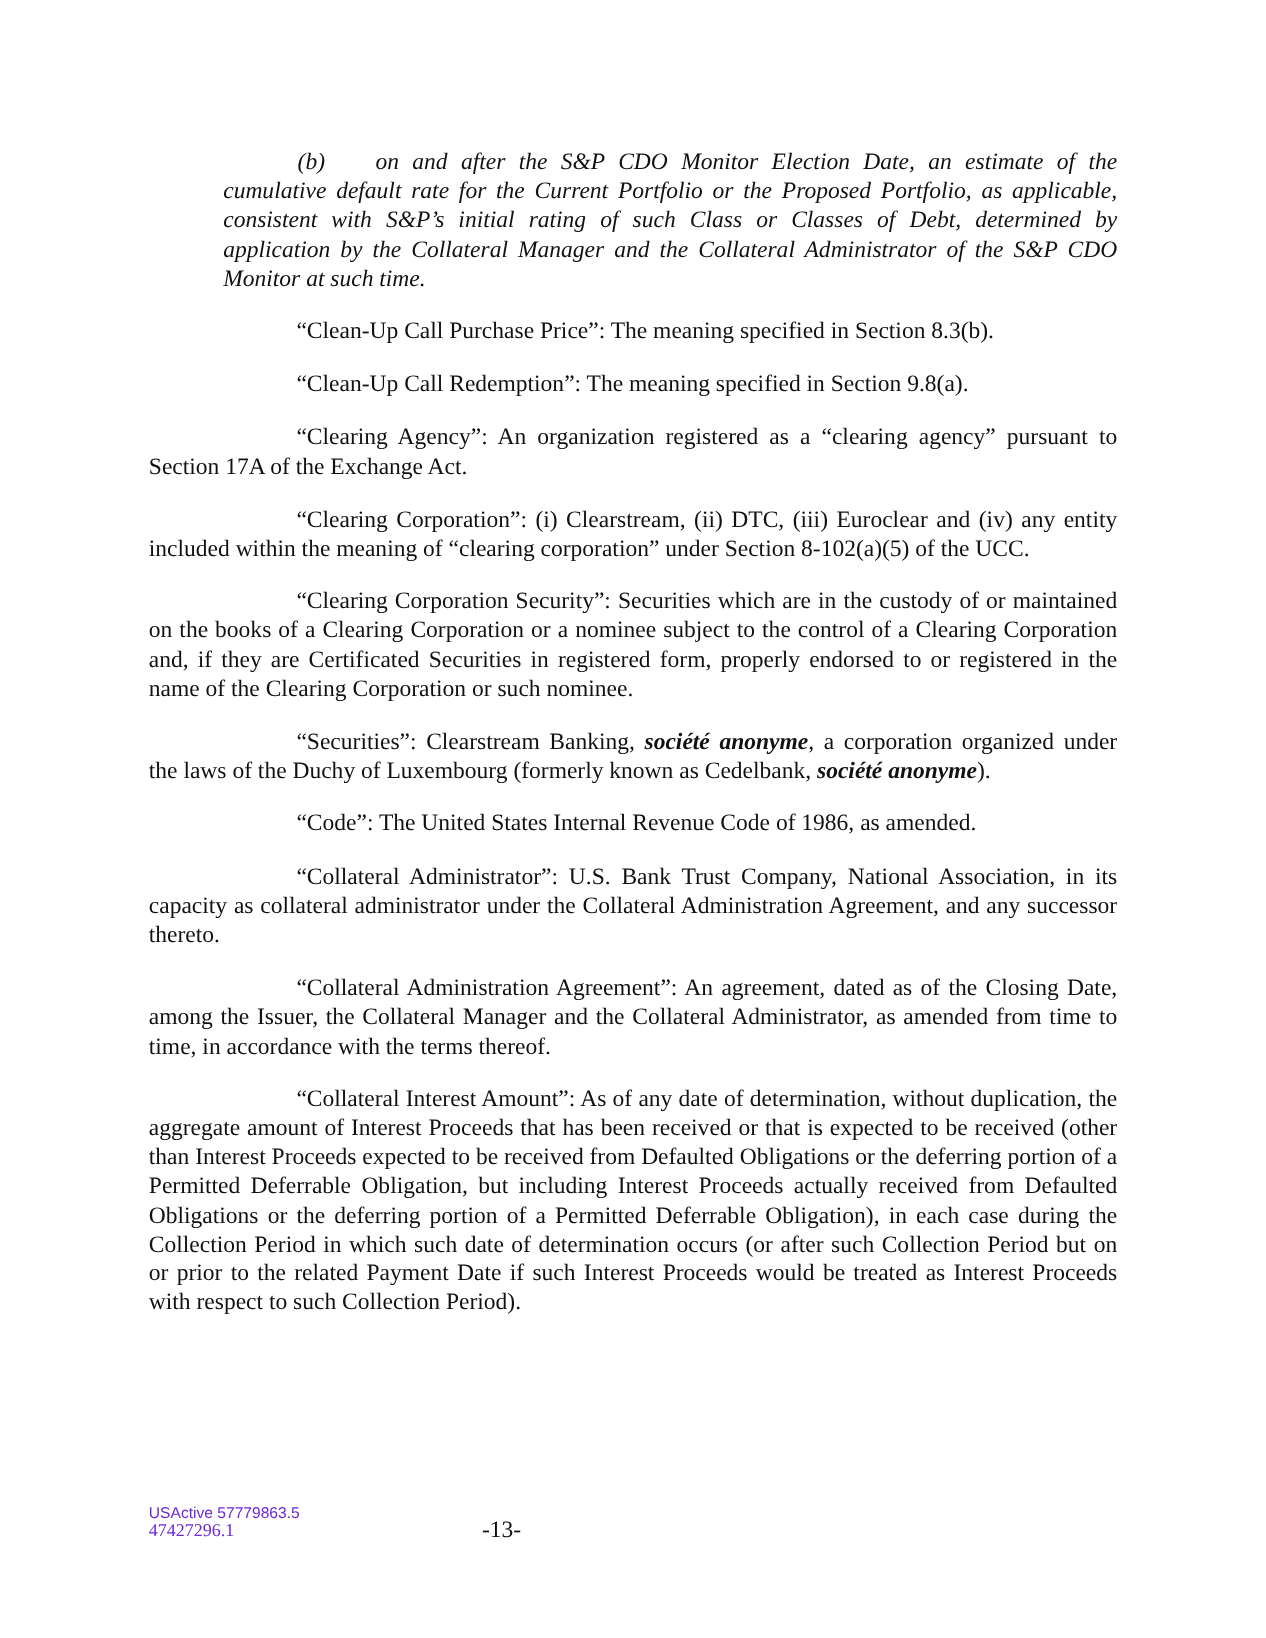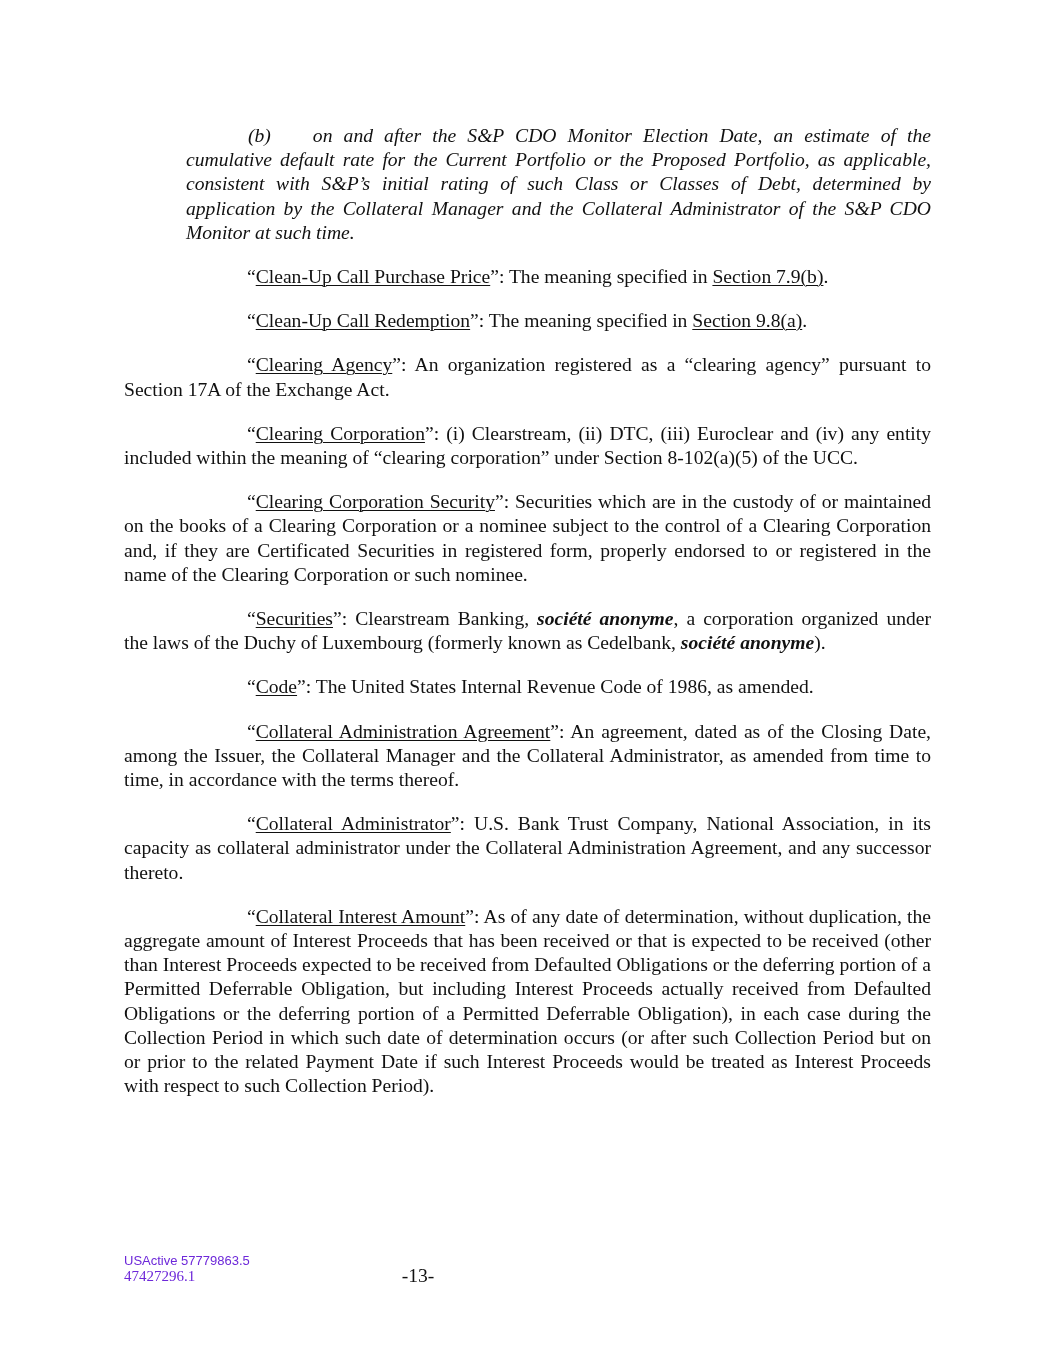--- a/index.html
+++ b/index.html
@@ -30,21 +30,21 @@
     }
     .para-b {
       margin-left: 62px;
       text-indent: 62px;
       font-style: italic;
     }
     .def {
       text-indent: 123px;
       margin-top: 20px;
     }
-    .u { text-decoration: underline; text-underline-offset: 2px; text-decoration-thickness: 1px; }
+    .u { text-underline-offset: 2px; text-decoration-thickness: 1px; }
     .i { font-style: italic; font-weight: bold; }
     .tab { display: inline-block; width: 42px; }
     .footer-left {
       position: absolute;
       left: 124px;
       top: 1252px;
       font-family: "Liberation Sans", "DejaVu Sans", sans-serif;
       font-size: 13px;
       line-height: 17px;
       color: #6d28d9;
@@ -64,39 +64,39 @@
       line-height: 24px;
     }
   </style>
 </head>
 <body>
 
 <div class="page-body">
 
   <p class="para-b"><span>(b)</span><span class="tab"></span><span>on and after the S&amp;P CDO Monitor Election Date, an estimate of the cumulative default rate for the Current Portfolio or the Proposed Portfolio, as applicable, consistent with S&amp;P’s initial rating of such Class or Classes of Debt, determined by application by the Collateral Manager and the Collateral Administrator of the S&amp;P CDO Monitor at such time.</span></p>
 
-  <p class="def"><span>“</span><span class="u">Clean-Up Call Purchase Price</span><span>”:  </span><span>The meaning specified in </span><span class="u">Section 7.9(b)</span><span>.</span></p>
+  <p class="def"><span>“</span><span class="u">Clean-Up Call Purchase Price</span><span>”:  </span><span>The meaning specified in </span><span class="u">Section 8.3(b)</span><span>.</span></p>
 
   <p class="def"><span>“</span><span class="u">Clean-Up Call Redemption</span><span>”:  </span><span>The meaning specified in </span><span class="u">Section 9.8(a)</span><span>.</span></p>
 
   <p class="def"><span>“</span><span class="u">Clearing Agency</span><span>”:  </span><span>An organization registered as a “clearing agency” pursuant to Section 17A of the Exchange Act.</span></p>
 
   <p class="def"><span>“</span><span class="u">Clearing Corporation</span><span>”:  </span><span>(i) Clearstream, (ii) DTC, (iii) Euroclear and (iv) any entity included within the meaning of “clearing corporation” under Section 8-102(a)(5) of the UCC.</span></p>
 
   <p class="def"><span>“</span><span class="u">Clearing Corporation Security</span><span>”:  </span><span>Securities which are in the custody of or maintained on the books of a Clearing Corporation or a nominee subject to the control of a Clearing Corporation and, if they are Certificated Securities in registered form, properly endorsed to or registered in the name of the Clearing Corporation or such nominee.</span></p>
 
   <p class="def"><span>“</span><span class="u">Securities</span><span>”:  </span><span>Clearstream Banking, </span><span class="i">société anonyme</span><span>, a corporation organized under the laws of the Duchy of Luxembourg (formerly known as Cedelbank, </span><span class="i">société anonyme</span><span>).</span></p>
 
 
 
   <p class="def"><span>“</span><span class="u">Code</span><span>”:  </span><span>The United States Internal Revenue Code of 1986, as amended.</span></p>
 
+  <p class="def"><span>“</span><span class="u">Collateral Administrator</span><span>”:  </span><span>U.S. Bank Trust Company, National Association, in its capacity as collateral administrator under the Collateral Administration Agreement, and any successor thereto.</span></p>
+
   <p class="def"><span>“</span><span class="u">Collateral Administration Agreement</span><span>”:  </span><span>An agreement, dated as of the Closing Date, among the Issuer, the Collateral Manager and the Collateral Administrator, as amended from time to time, in accordance with the terms thereof.</span></p>
-
-  <p class="def"><span>“</span><span class="u">Collateral Administrator</span><span>”:  </span><span>U.S. Bank Trust Company, National Association, in its capacity as collateral administrator under the Collateral Administration Agreement, and any successor thereto.</span></p>
 
   <p class="def"><span>“</span><span class="u">Collateral Interest Amount</span><span>”:  </span><span>As of any date of determination, without duplication, the aggregate amount of Interest Proceeds that has been received or that is expected to be received (other than Interest Proceeds expected to be received from Defaulted Obligations or the deferring portion of a Permitted Deferrable Obligation, but including Interest Proceeds actually received from Defaulted Obligations or the deferring portion of a Permitted Deferrable Obligation), in each case during the Collection Period in which such date of determination occurs (or after such Collection Period but on or prior to the related Payment Date if such Interest Proceeds would be treated as Interest Proceeds with respect to such Collection Period).</span></p>
 
 </div>
 
 <div class="footer-left">
   <div>USActive 57779863.5</div>
   <div class="small">47427296.1</div>
 </div>
 

